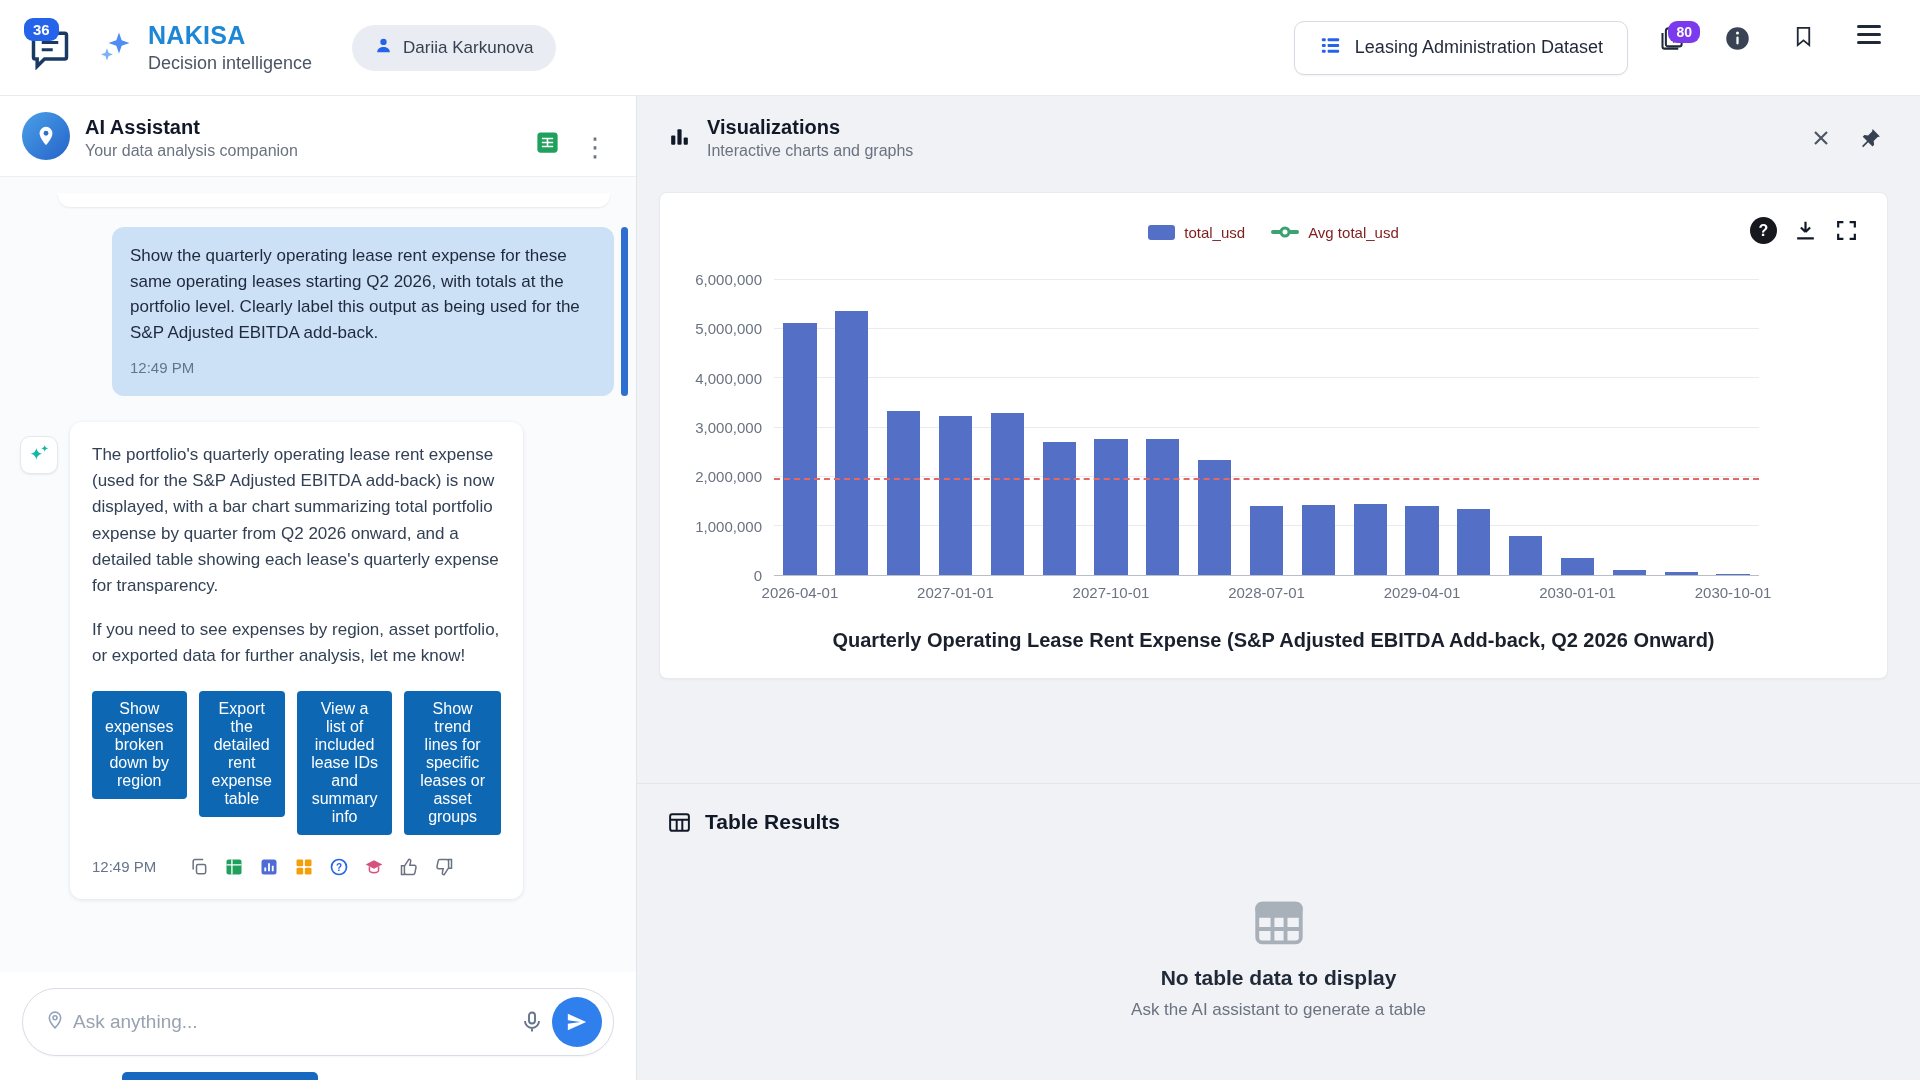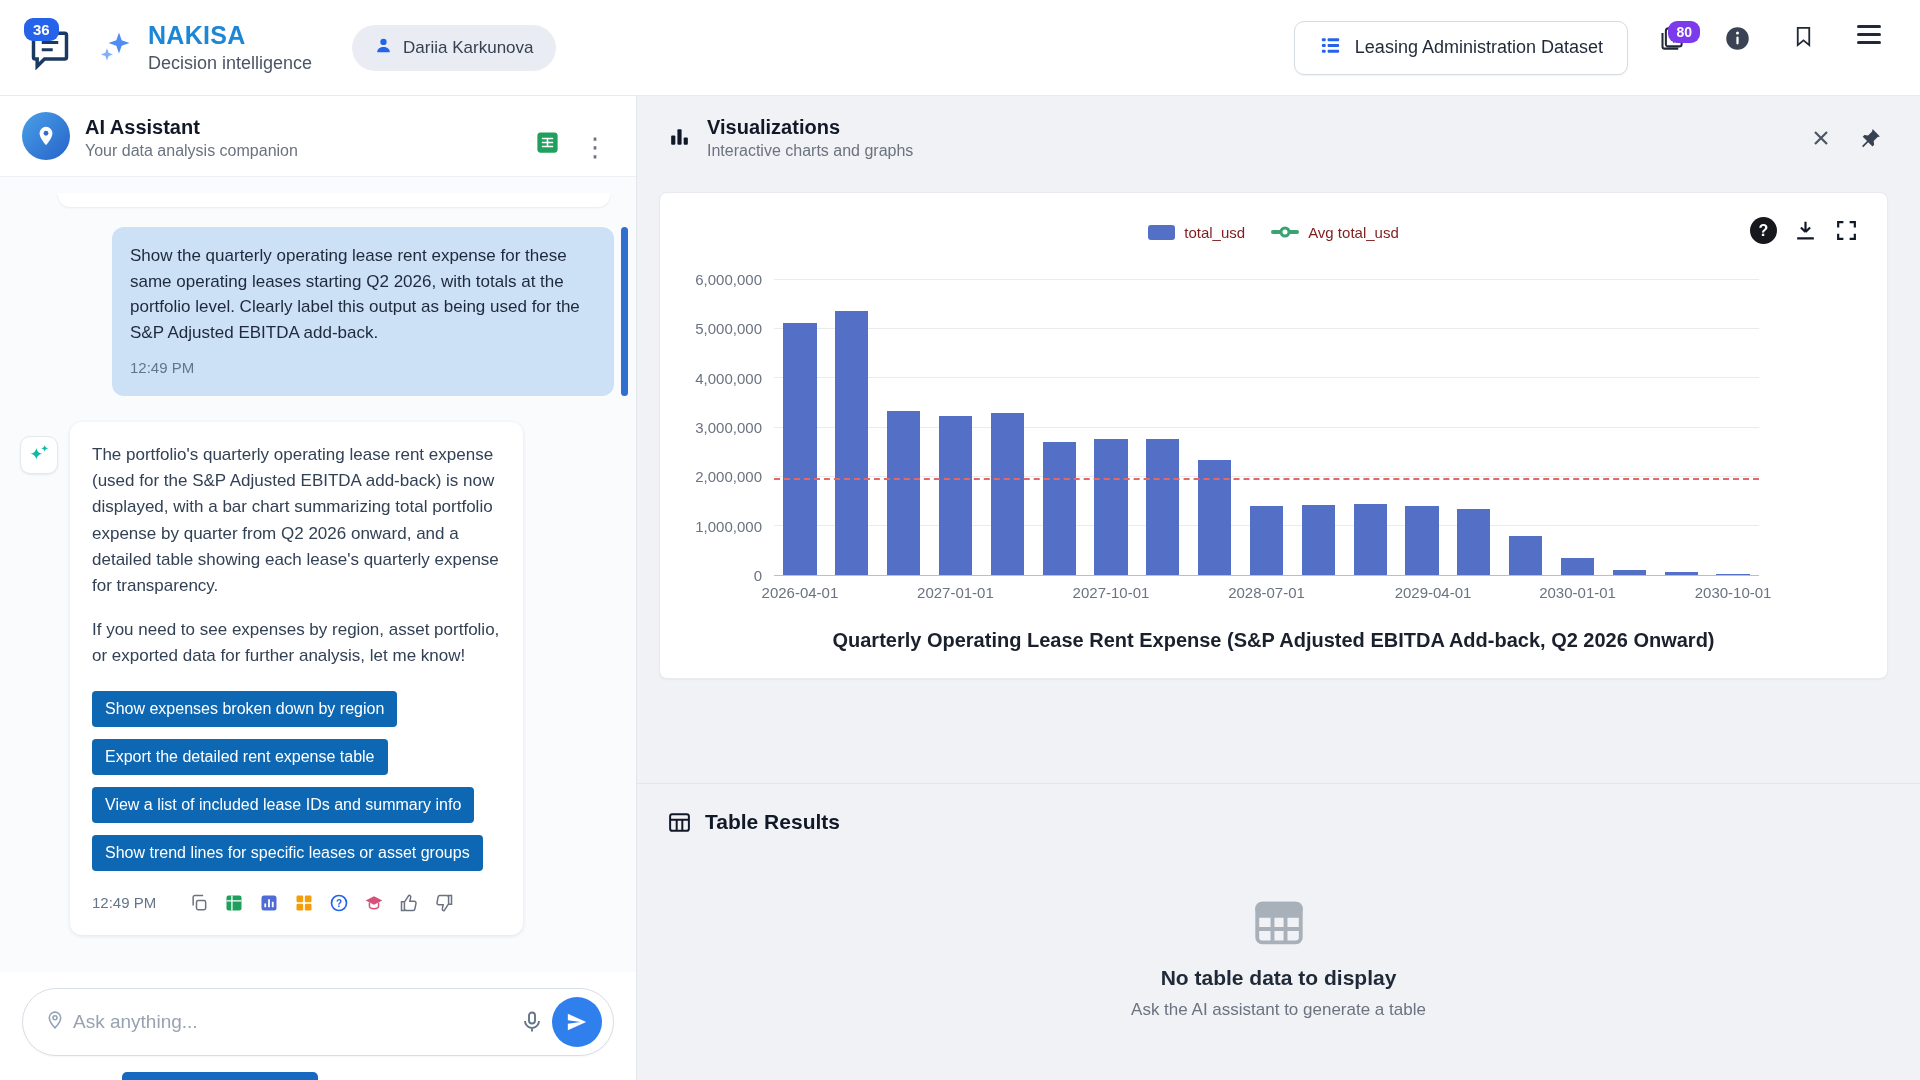--- a/index.html
+++ b/index.html
@@ -54,21 +54,21 @@
   .scroll-thumb { position:absolute; right:-14px; top:0; height:100%; width:7px;
     background:#2e6fd0; border-radius:4px; cursor:grab; }
 
   .msg-ai-row { display:flex; align-items:flex-start; gap:12px; margin-top:26px; }
   .ai-mini-avatar { width:38px; height:38px; background:#fff; border:1px solid #e5e8ec;
     border-radius:10px; box-shadow:0 1px 2px rgba(15,23,42,.08); display:flex; align-items:center;
     justify-content:center; font-size:17px; color:#14b8a6; margin-top:14px; flex:0 0 auto; }
   .msg-ai { width:453px; background:#fff; border-radius:12px; box-shadow:0 1px 4px rgba(15,23,42,.10);
     padding:20px 22px; font-size:17px; line-height:1.55; color:#334155; }
   .msg-ai p + p { margin-top:17px; }
-  .actions { margin-top:22px; display:flex; flex-direction:column; align-items:flex-start; gap:12px; }
+  .actions { margin-top:22px; display:flex; flex-direction:row; align-items:flex-start; gap:12px; }
   .action-btn { background:#0e67b2; color:#fff; border:none; border-radius:4px;
     padding:9px 13px; font-size:16px; font-family:inherit; cursor:pointer; }
   .msg-footer { margin-top:20px; display:flex; align-items:center; gap:15px; }
   .msg-footer .msg-time { margin:0 18px 0 0; }
   .ficon { display:flex; align-items:center; cursor:pointer; }
 
   .chat-input-wrap { padding:16px 22px 24px; background:#fff; }
   .chat-input { display:flex; align-items:center; gap:8px; border:1.5px solid #d8dee6;
     border-radius:9999px; height:68px; padding:0 11px 0 22px; background:#fff;
     box-shadow:0 1px 2px rgba(16,24,40,.04); cursor:text; }
@@ -424,21 +424,21 @@
             <div class="bar" style="left: 90.4211%; width: 3.36842%; height: 1.16667%; background: rgb(84, 112, 198);"></div>
             <div class="bar" style="left: 95.6842%; width: 3.36842%; height: 0.333333%; background: rgb(84, 112, 198);"></div>
             <div class="avg-line" style="top: 67.3333%; border-color: rgb(226, 104, 104);"></div>
           </div>
       </div>
       <div class="x-axis">
           <div class="xtick" style="left: 2.63158%;">2026-04-01</div>
           <div class="xtick" style="left: 18.4211%;">2027-01-01</div>
           <div class="xtick" style="left: 34.2105%;">2027-10-01</div>
           <div class="xtick" style="left: 50%;">2028-07-01</div>
-          <div class="xtick" style="left: 65.7895%; margin-left: 11px;">2029-04-01</div>
+          <div class="xtick" style="left: 65.7895%;">2029-04-01</div>
           <div class="xtick" style="left: 81.5789%;">2030-01-01</div>
           <div class="xtick" style="left: 97.3684%;">2030-10-01</div>
         </div>
 
       <div class="chart-title">Quarterly Operating Lease Rent Expense (S&amp;P Adjusted EBITDA Add-back, Q2 2026 Onward)</div>
     </div>
 
     <div class="table-section">
       <div class="table-header">
         <span>

